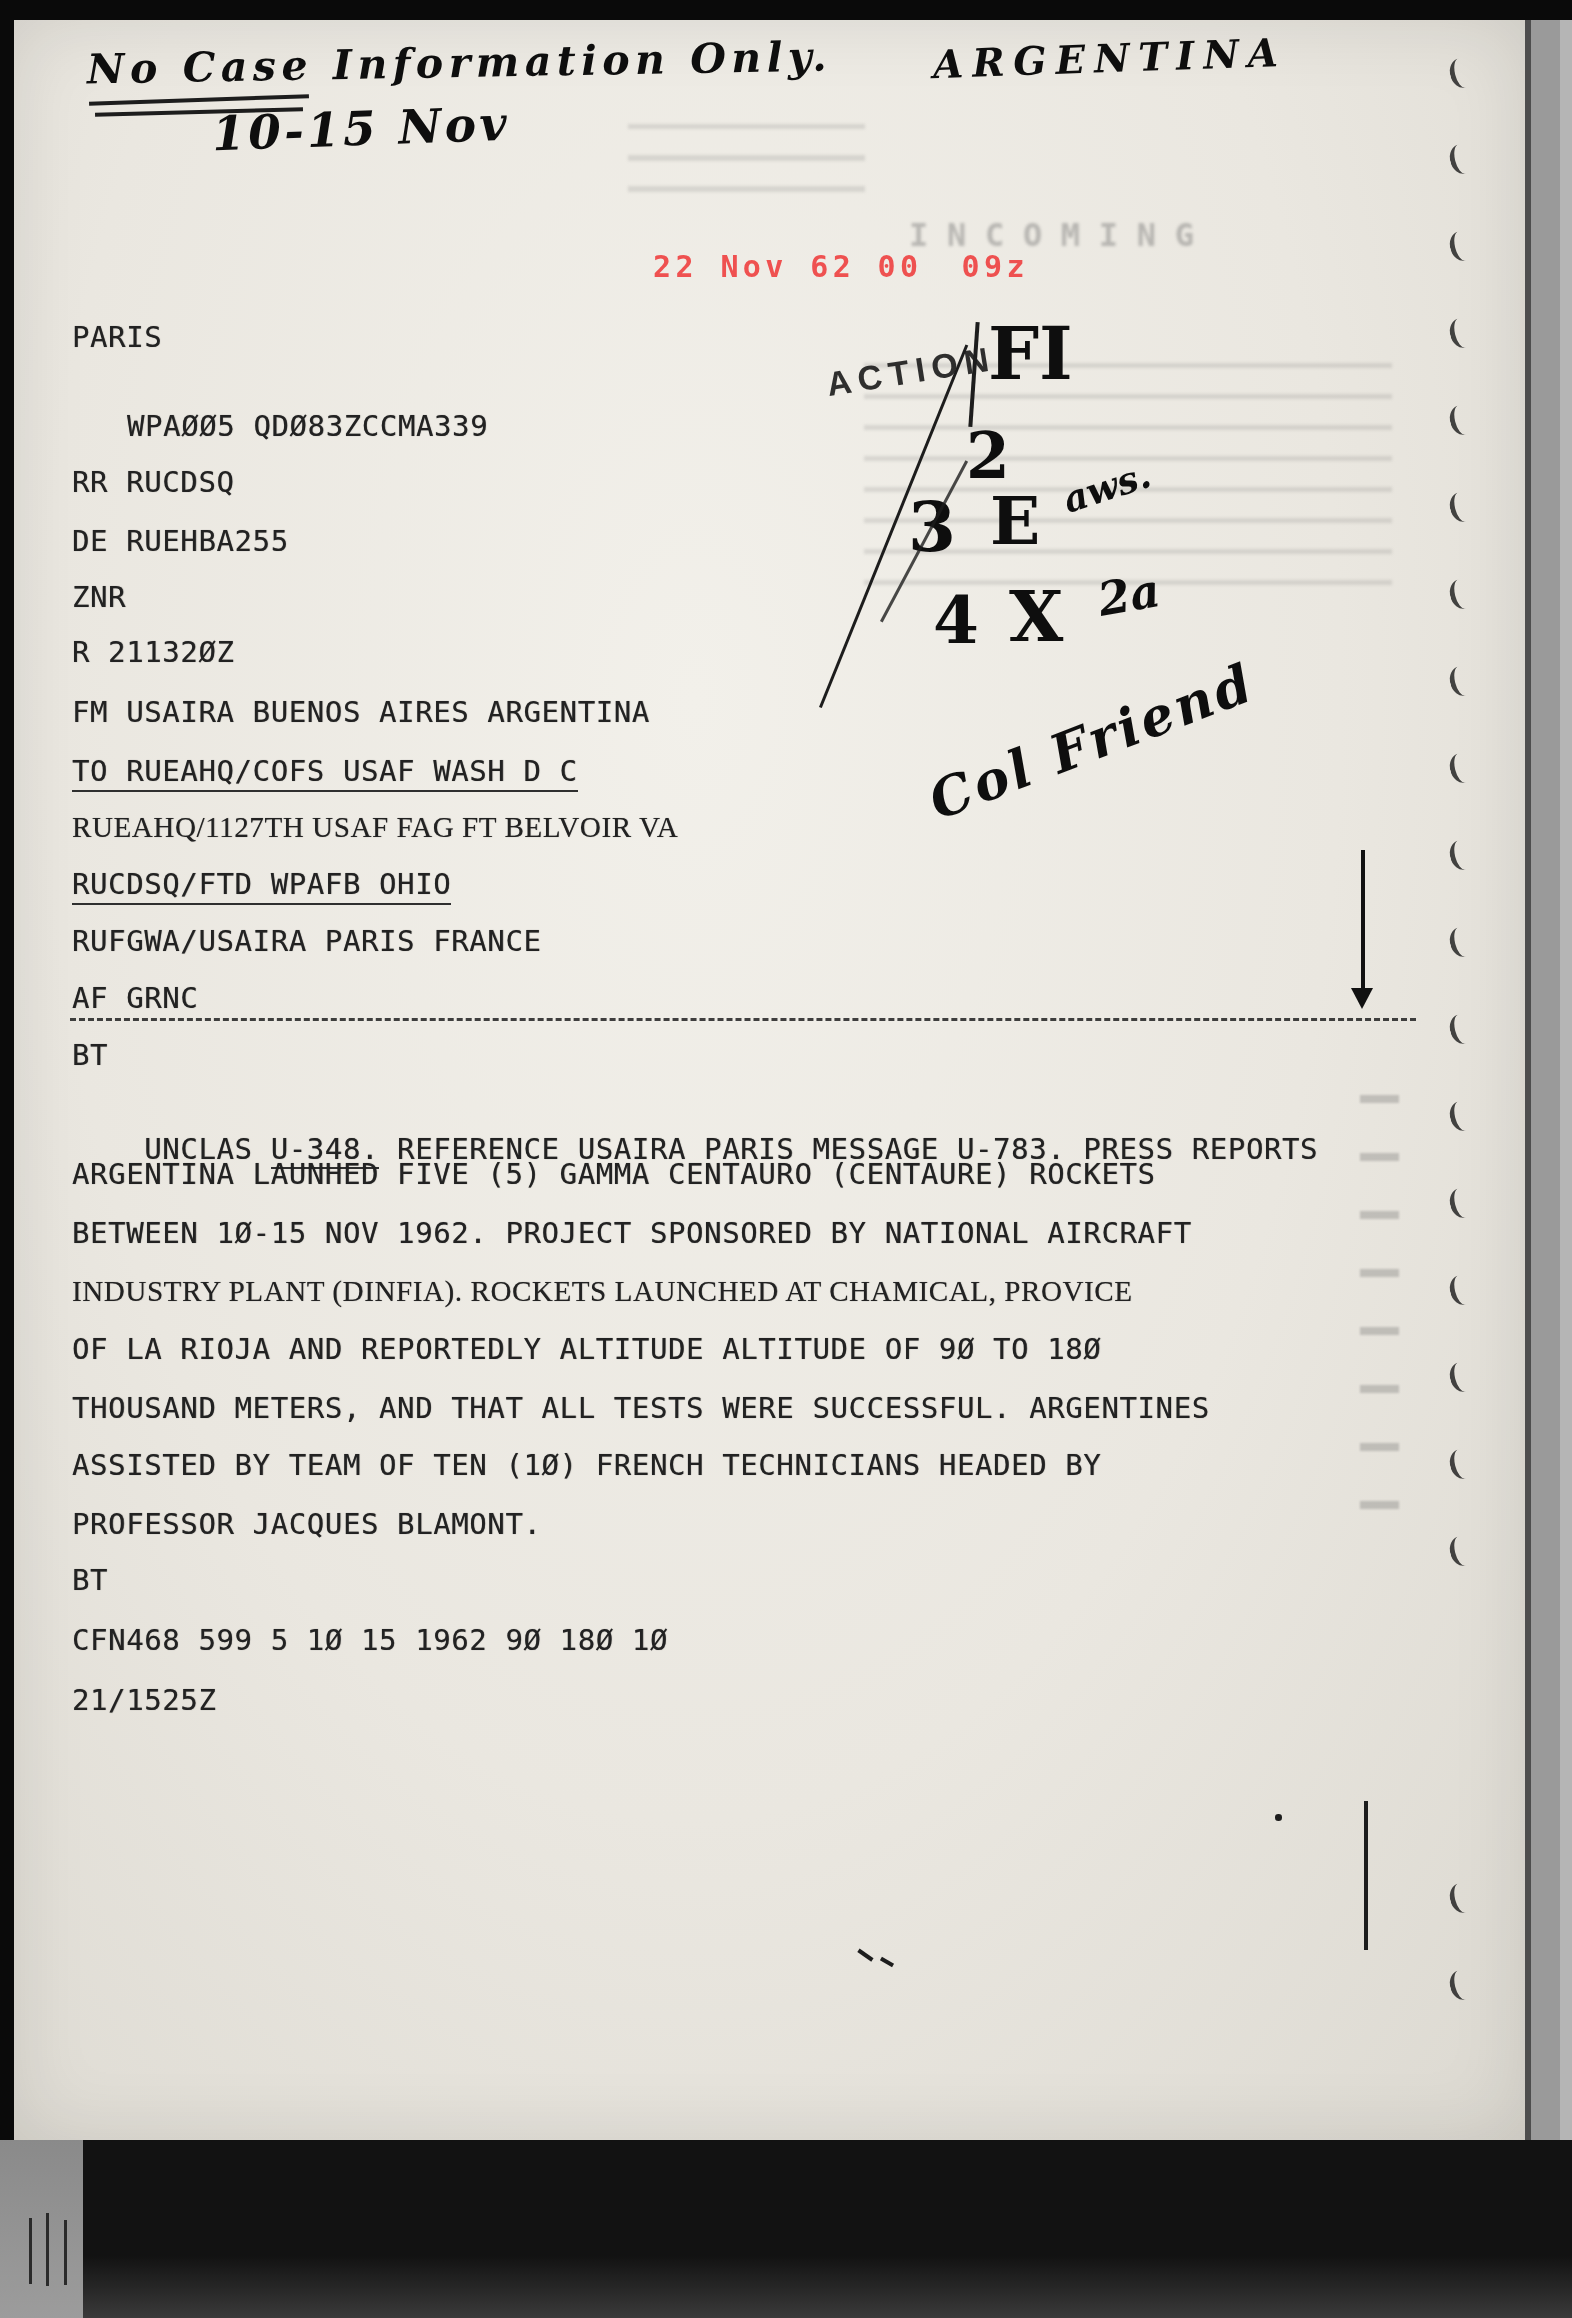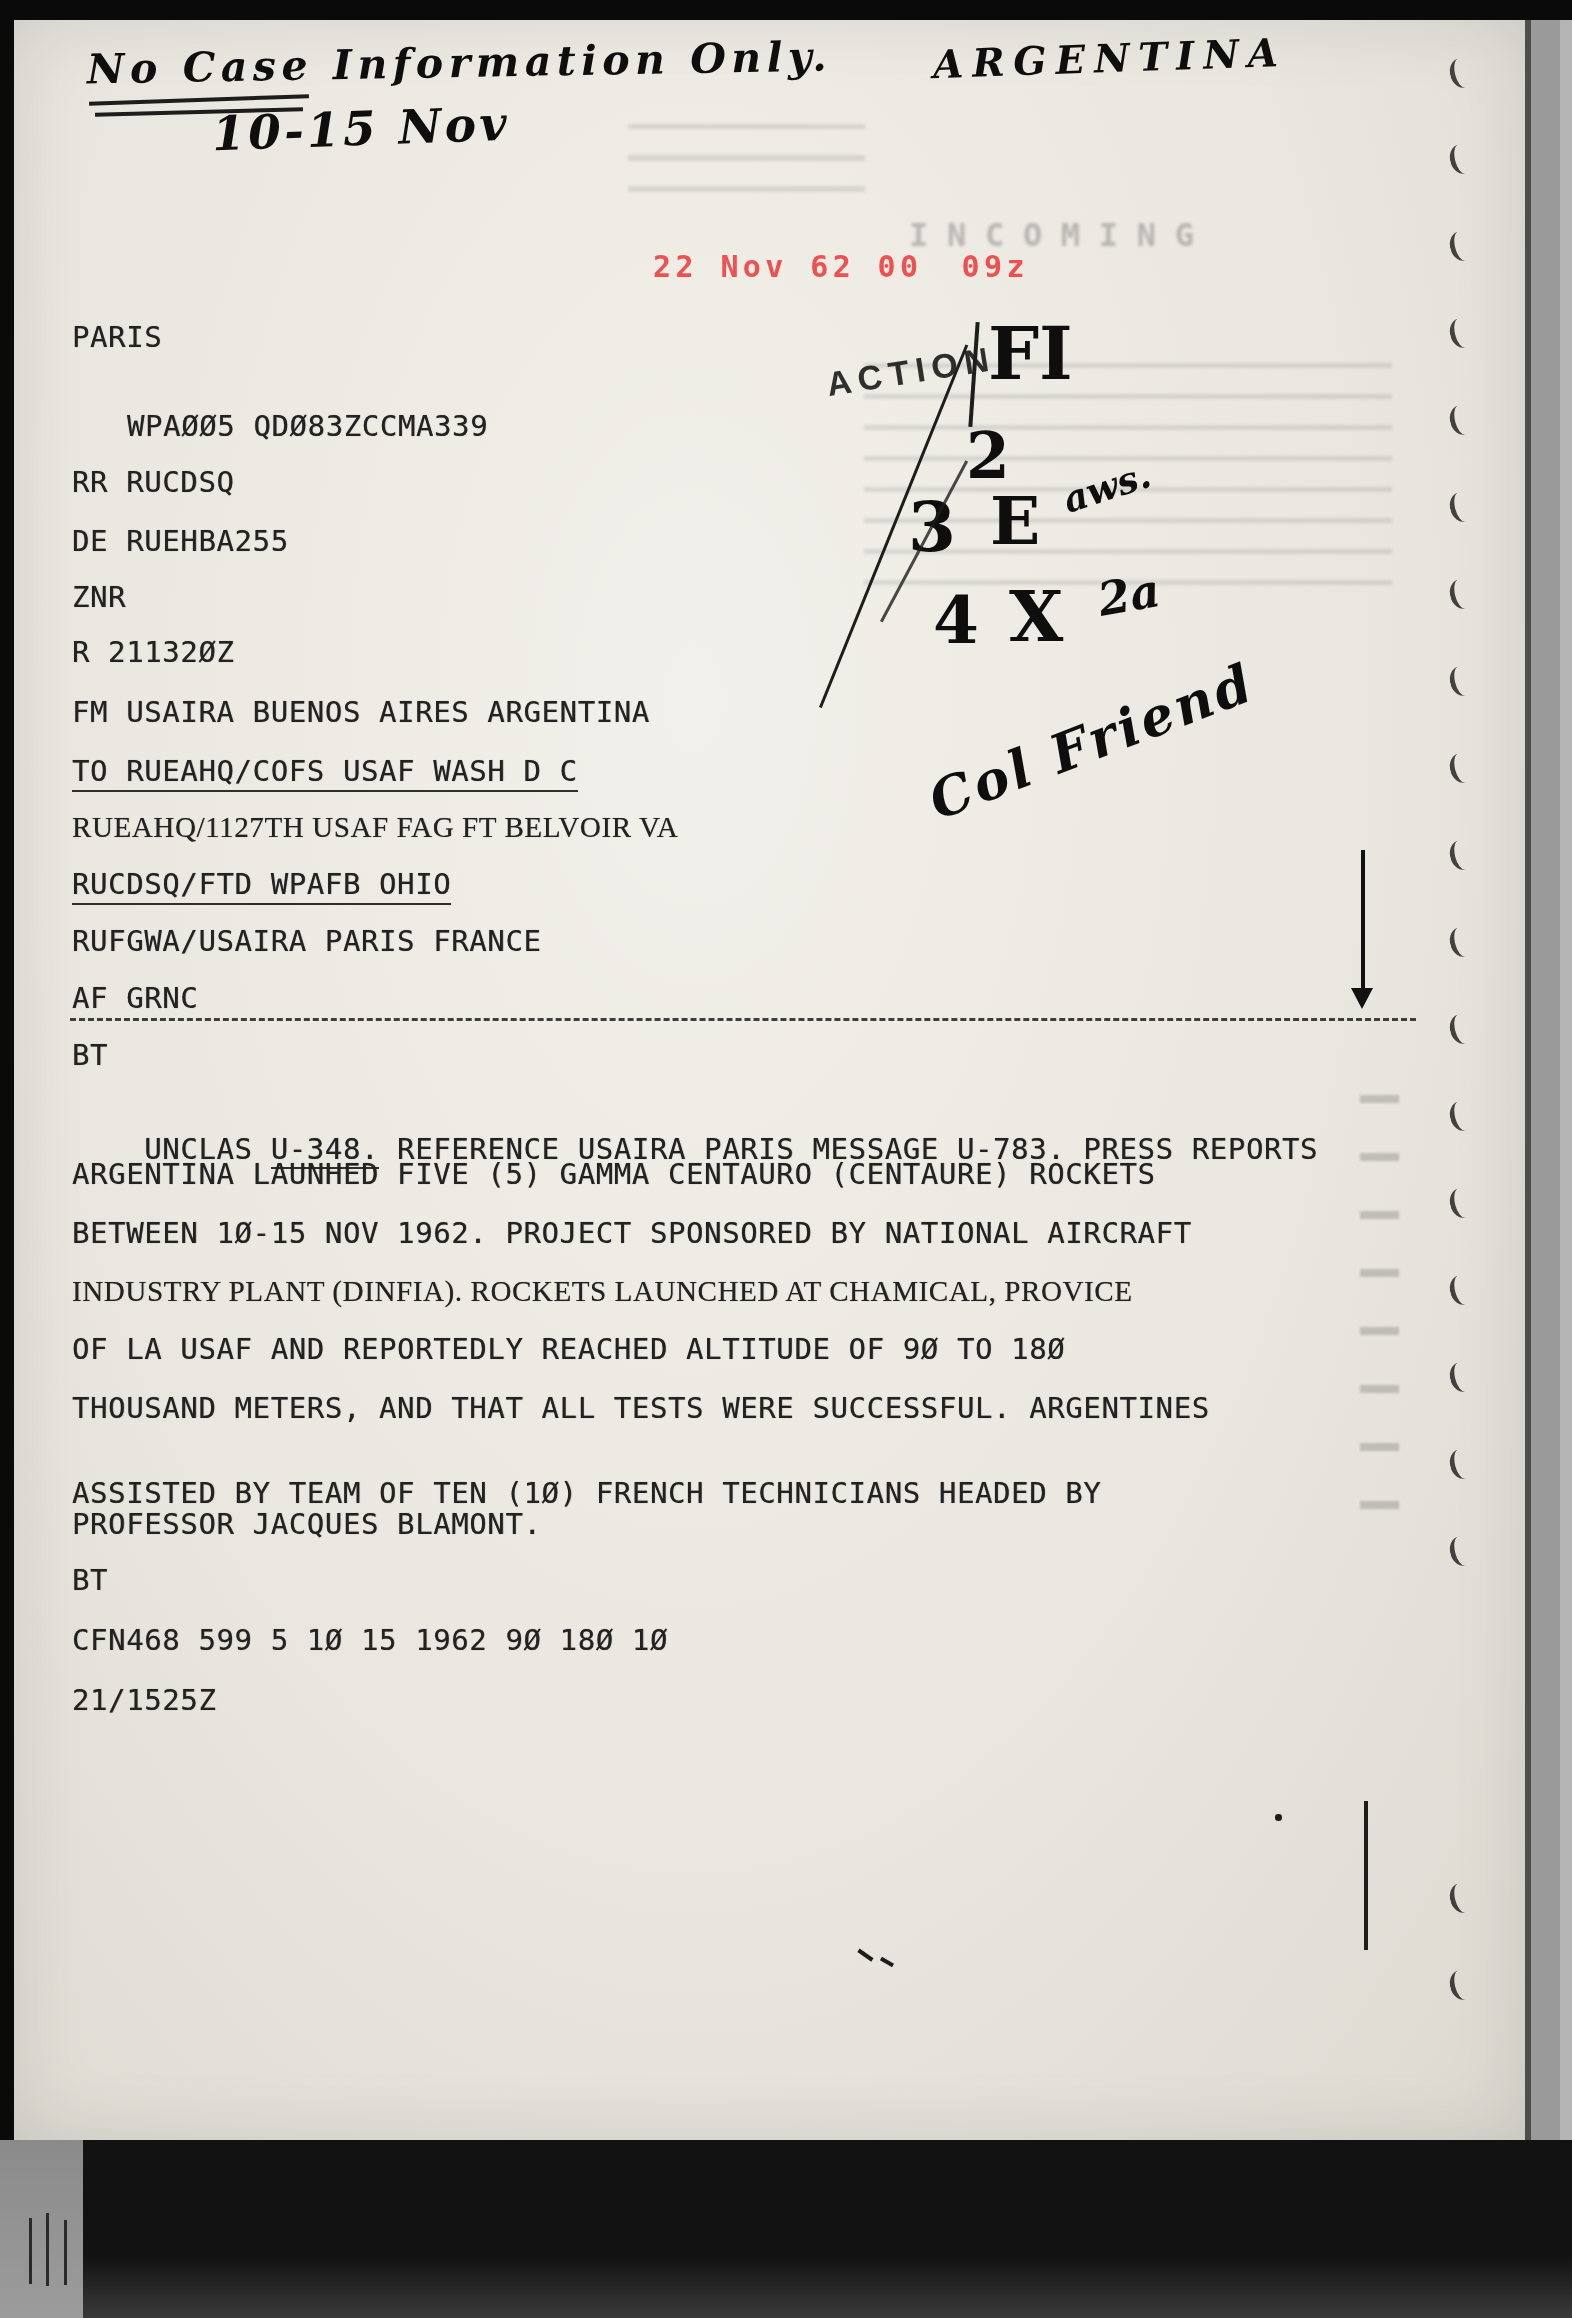--- a/index.html
+++ b/index.html
@@ -154,23 +154,23 @@
 
   <div class="dashes"></div>
 
   <div class="typed" style="top:1100px;">
     <span>UNCLAS </span><span class="u-inline">U-348.</span><span> REFERENCE USAIRA PARIS MESSAGE U-783. PRESS REPORTS</span>
   </div>
 
   <div class="typed" style="top:1158px;">ARGENTINA LAUNHED FIVE (5) GAMMA CENTAURO (CENTAURE) ROCKETS</div>
   <div class="typed" style="top:1217px;">BETWEEN 1Ø-15 NOV 1962. PROJECT SPONSORED BY NATIONAL AIRCRAFT</div>
   <div class="typed" style="top:1275px;font-family:Liberation Serif, serif;">INDUSTRY PLANT (DINFIA). ROCKETS LAUNCHED AT CHAMICAL, PROVICE</div>
-  <div class="typed" style="top:1333px;">OF LA USAF AND REPORTEDLY REACHED ALTITUDE OF 9Ø TO 18Ø</div>
+  <div class="typed" style="top:1333px;">OF LA RIOJA AND REPORTEDLY ALTITUDE ALTITUDE OF 9Ø TO 18Ø</div>
   <div class="typed" style="top:1392px;">THOUSAND METERS, AND THAT ALL TESTS WERE SUCCESSFUL. ARGENTINES</div>
-  <div class="typed" style="top:1449px;margin-top:28px;">ASSISTED BY TEAM OF TEN (1Ø) FRENCH TECHNICIANS HEADED BY</div>
+  <div class="typed" style="top:1449px;">ASSISTED BY TEAM OF TEN (1Ø) FRENCH TECHNICIANS HEADED BY</div>
   <div class="typed" style="top:1508px;">PROFESSOR JACQUES BLAMONT.</div>
   <div class="typed" style="top:1564px;">BT</div>
   <div class="typed" style="top:1624px;">CFN468 599 5 1Ø 15 1962 9Ø 18Ø 1Ø</div>
   <div class="typed" style="top:1684px;">21/1525Z</div>
 
   <span class="hole" style="top:58px;"></span>
   <span class="hole" style="top:144px;"></span>
   <span class="hole" style="top:231px;"></span>
   <span class="hole" style="top:318px;"></span>
   <span class="hole" style="top:405px;"></span>

